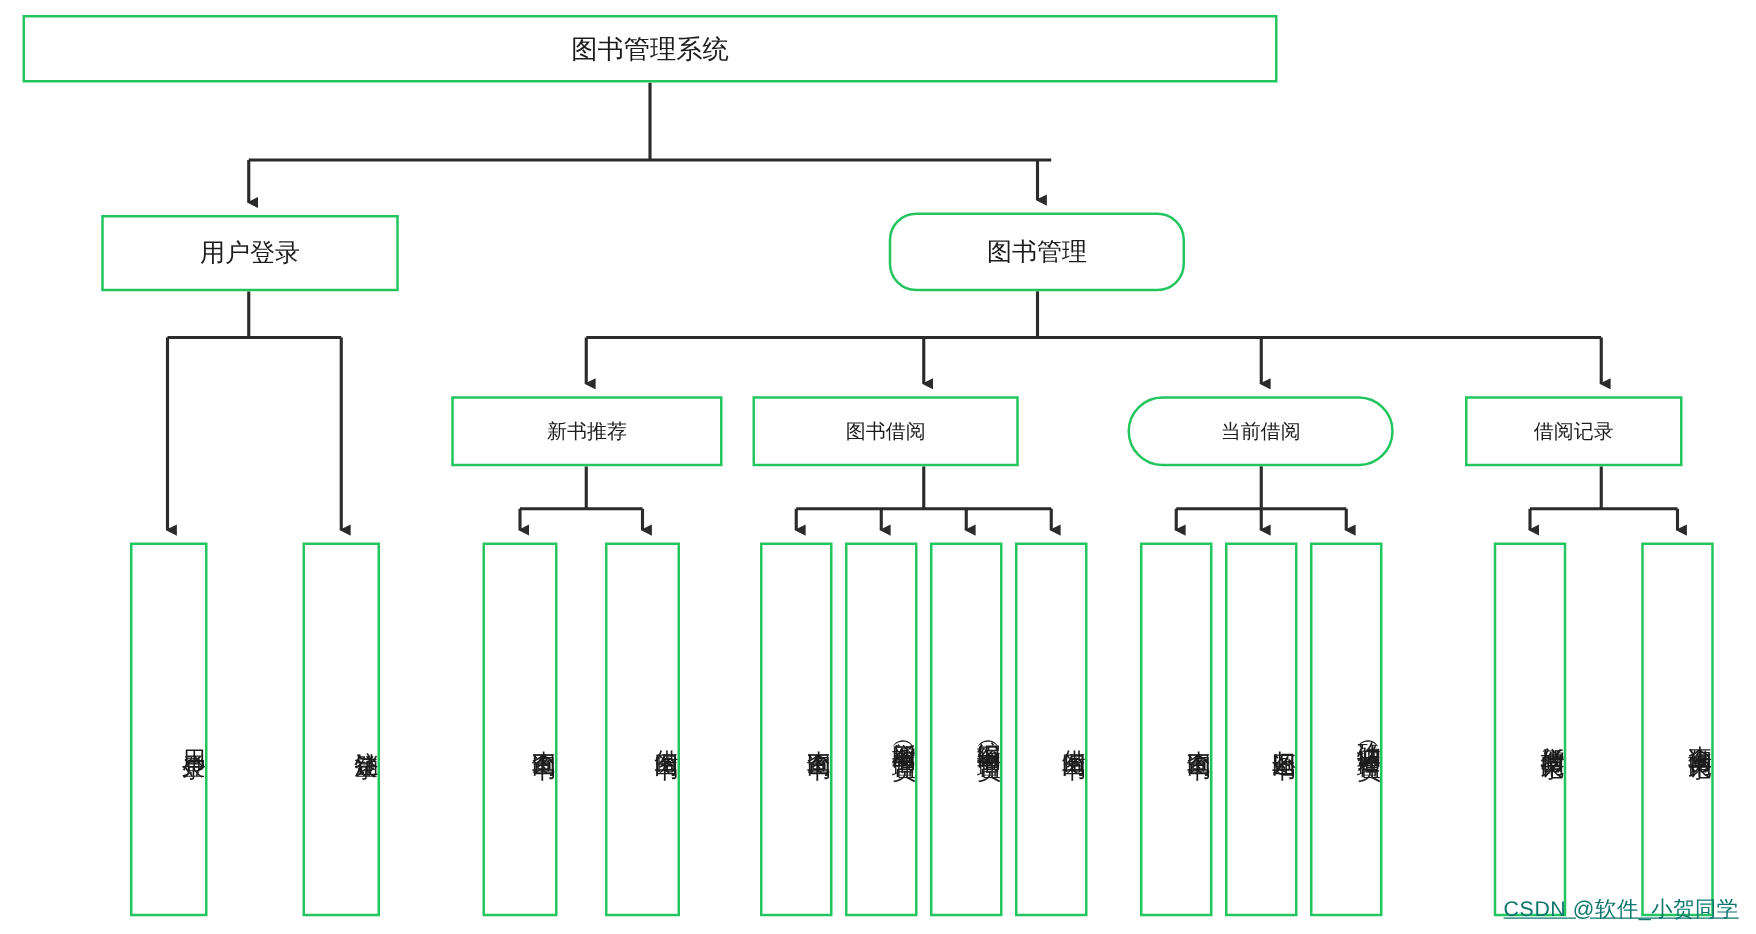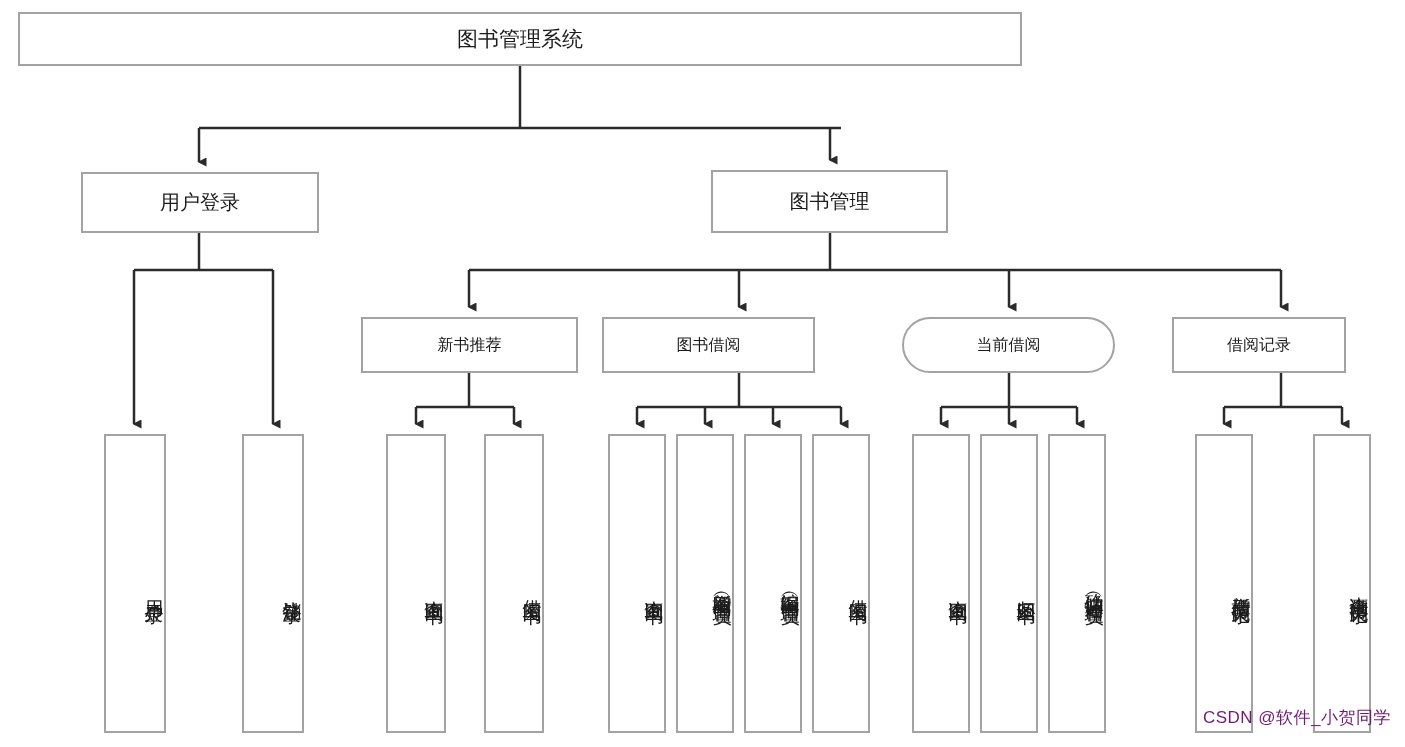--- a/index.html
+++ b/index.html
@@ -22,21 +22,21 @@
     left: 0;
     top: 0;
     width: 1405px;
     height: 747px;
     pointer-events: none;
   }
   .node {
     position: absolute;
     box-sizing: border-box;
     background: #ffffff;
-    border: 2px solid #a3a3a3;
+    border: 2px solid #22c55e;
     display: flex;
     align-items: center;
     justify-content: center;
     color: #1c1c1c;
   }
   .node.root {
     font-size: 21px;
   }
   .node.level2 {
     font-size: 20px;
@@ -57,25 +57,26 @@
   .node.leaf.leaf-tall {
     padding-top: 6px;
   }
   .node-label {
     display: block;
     white-space: nowrap;
   }
   .watermark {
     position: absolute;
     right: 14px;
-    bottom: 18px;
+    bottom: 8px;
     font-size: 17px;
-    color: #701a75;
+    color: #0f766e;
     white-space: nowrap;
     letter-spacing: 0.5px;
+    text-decoration: underline;
   }
 </style>
 </head>
 <body>
 
 <div id="canvas">
 
   <svg class="edges" viewBox="0 0 1405 747">
     <defs>
       <marker id="arrow" markerWidth="9" markerHeight="9" refX="4.5" refY="7.5" orient="auto" markerUnits="userSpaceOnUse">
@@ -126,21 +127,21 @@
     </g>
   </svg>
 
   <div class="node root" style="left:18px; top:12px; width:1004px; height:54px;">
     <span class="node-label">图书管理系统</span>
   </div>
 
   <div class="node level2" style="left:81px; top:172px; width:238px; height:61px;">
     <span class="node-label">用户登录</span>
   </div>
-  <div class="node level2" style="left:711px; top:170px; width:237px; height:63px;">
+  <div class="node level2" style="left:711px; top:170px; width:237px; height:63px;border-radius:22px;">
     <span class="node-label">图书管理</span>
   </div>
 
   <div class="node level3" style="left:361px; top:317px; width:217px; height:56px;">
     <span class="node-label">新书推荐</span>
   </div>
   <div class="node level3" style="left:602px; top:317px; width:213px; height:56px;">
     <span class="node-label">图书借阅</span>
   </div>
   <div class="node level3" style="left:902px; top:317px; width:213px; height:56px;border-radius:28px;">

